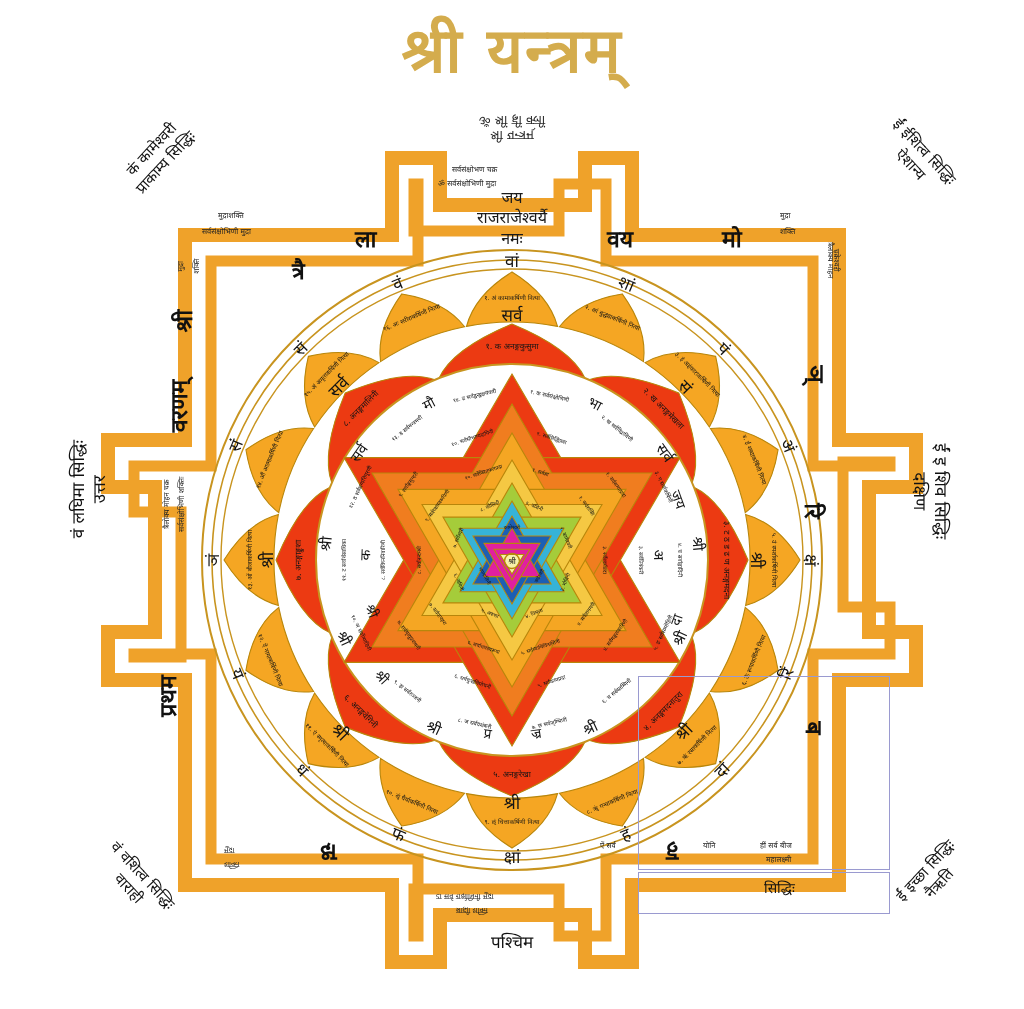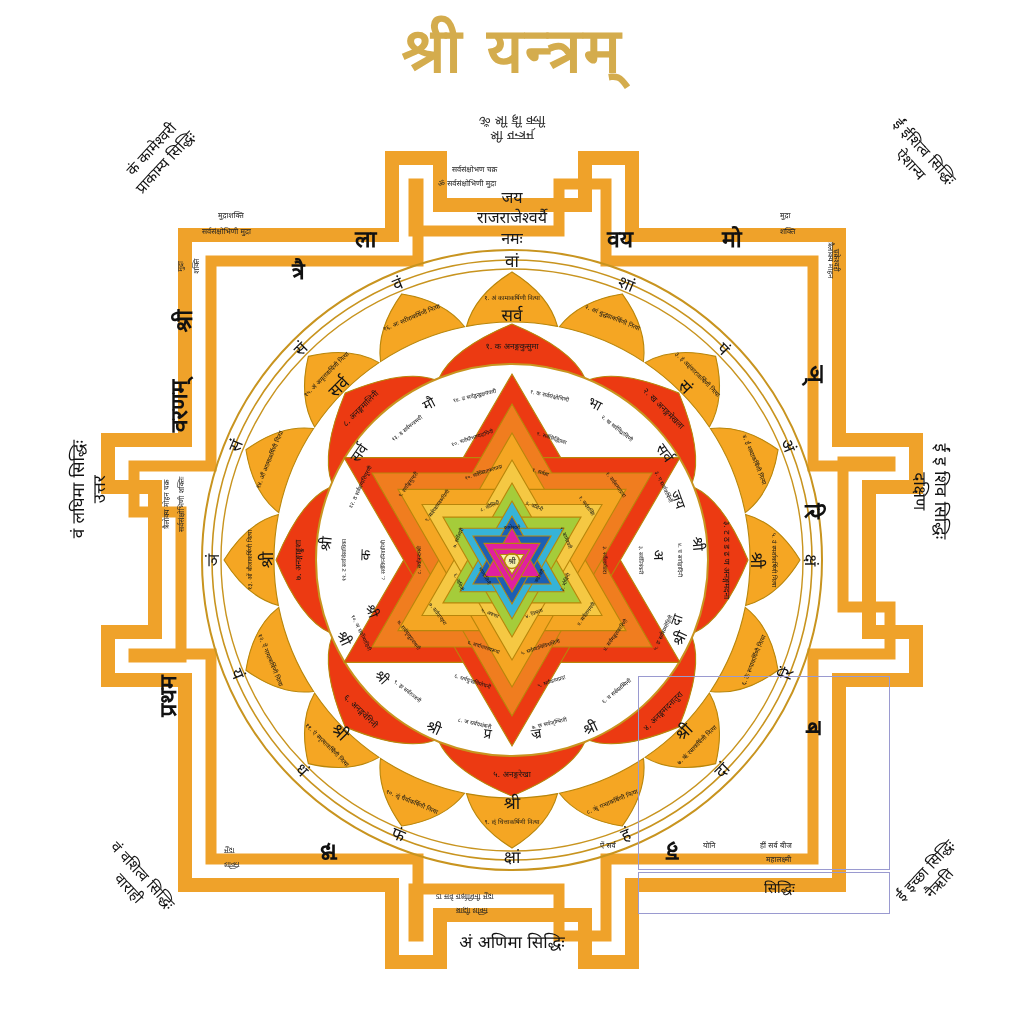--- a/index.html
+++ b/index.html
@@ -339,22 +339,21 @@
     <div><span>वं</span>
          <span>लघिमा सिद्धिः</span></div>
     <div>उत्तर</div>
   </div>
   <div class="dir-label dir-south">
     <div><span>ईं इ</span>
          <span>शिव सिद्धिः</span></div>
     <div>दक्षिण</div>
   </div>
   <div class="dir-label dir-west">
-    <div><span>अं</span>
-         <span>अणिमा सिद्धिः</span></div>
+    <div>पश्चिम</div>
   </div>
 
   <div class="corner-label corner-nw">
     <div>कं कामेश्वरी</div>
     <div>प्राकाम्य सिद्धिः</div>
   </div>
   <div class="corner-label corner-ne">
     <div>ईं ईशित्व सिद्धिः</div>
     <div>ऐशान्य</div>
   </div>

